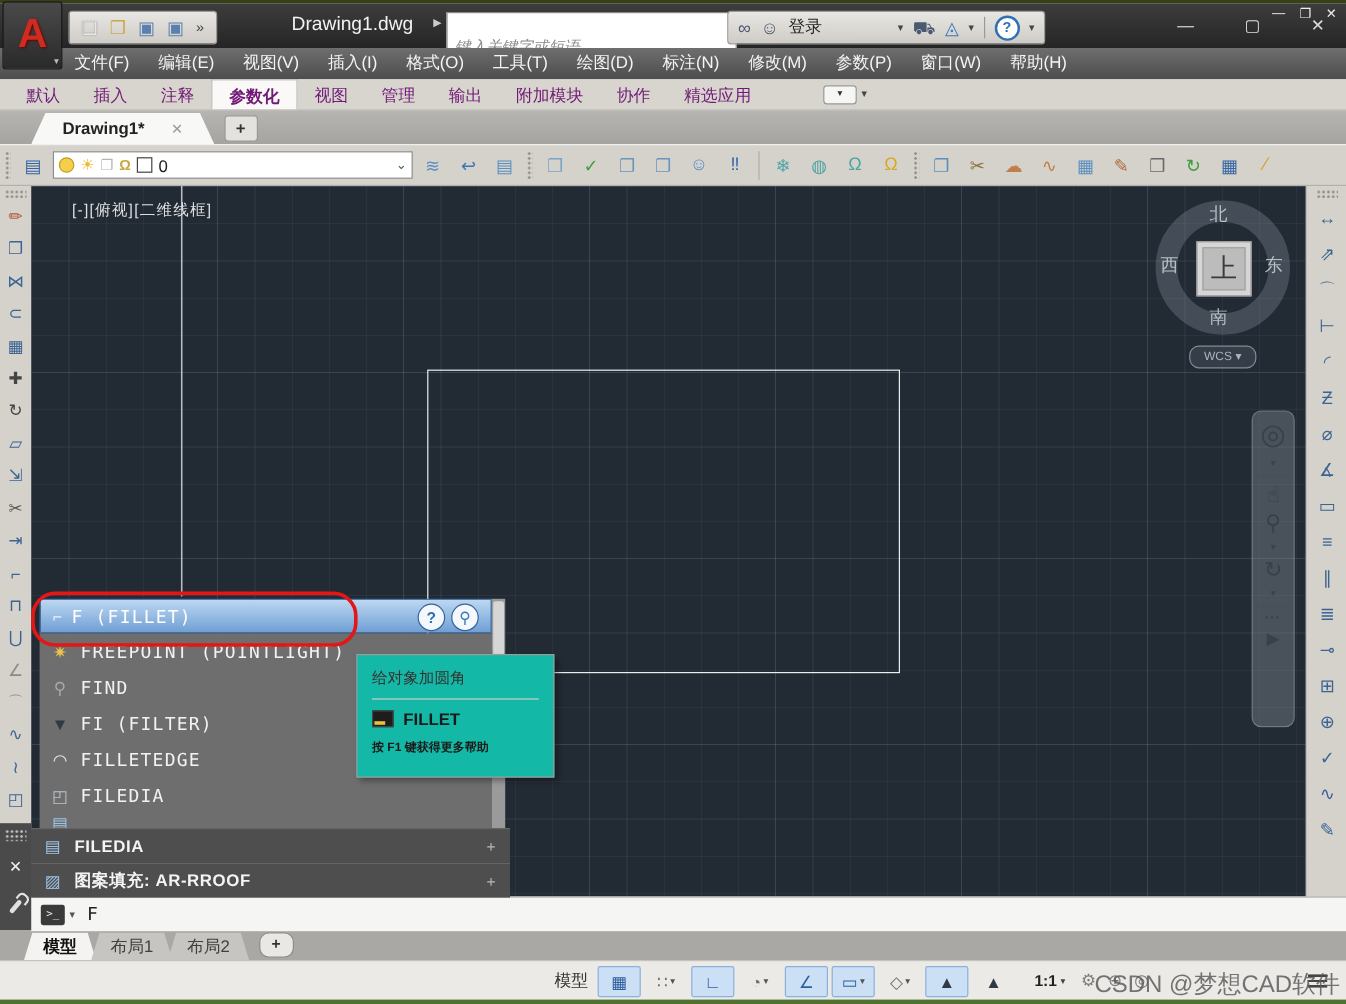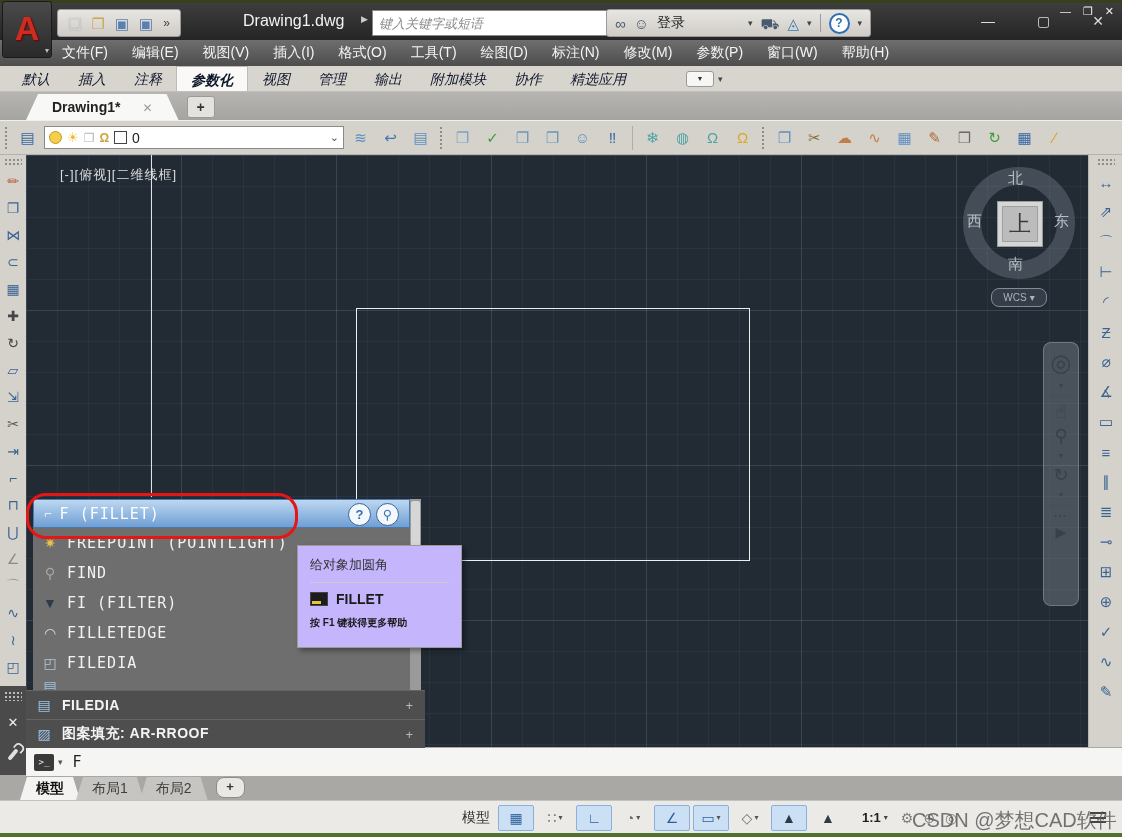--- a/index.html
+++ b/index.html
@@ -14,38 +14,38 @@
   .logo-a{font-size:34px;font-weight:bold;color:#cf2b20;line-height:52px;text-shadow:1px 1px 2px #600;}
   .logo-arr{position:absolute;right:2px;bottom:2px;font-size:8px;color:#bbb;}
   .qat{position:absolute;left:57px;top:6px;height:26px;display:flex;align-items:center;gap:10px;padding:0 10px;background:linear-gradient(#e8e6e2,#cfccc7);border:1px solid #9a9a9a;border-radius:3px;}
   .qat-icon{font-size:15px;color:#4a5a6e;line-height:1;}
   .qat-icon:nth-child(1){color:#e8e8e8;text-shadow:0 0 1px #555;}
   .qat-icon:nth-child(2){color:#c9a84c;}
   .qat-icon:nth-child(3),.qat-icon:nth-child(4){color:#5b7fae;}
   .qat-icon:nth-child(5){color:#444;font-size:12px;}
   .doc-title{position:absolute;left:243px;top:9px;font-size:16px;color:#f2f2f2;}
   .flyout{position:absolute;left:361px;top:11px;font-size:11px;color:#ccc;}
-  .search{position:absolute;left:372px;top:7px;width:228px;height:22px;border:1px solid #888;background:#fff;font-size:13px;padding:1px 6px;}
+  .search{position:absolute;left:372px;top:7px;width:228px;height:22px;border:1px solid #888;background:#fff;font-size:13px;padding:16px 6px;}
   .search::placeholder{font-style:italic;color:#8a8a8a;}
   .tools{position:absolute;left:606px;top:6px;height:26px;display:flex;align-items:center;gap:8px;padding:0 8px;background:linear-gradient(#e8e6e2,#cfccc7);border:1px solid #9a9a9a;border-radius:3px;}
   .t-ico{font-size:15px;color:#4a5a6e;line-height:1;}
   .signin-label{font-size:14px;color:#222;margin-right:55px;}
   .t-arr{font-size:9px;color:#444;}
   .t-sep{width:1px;height:18px;background:#9a9a9a;}
   .help-circle{width:17px;height:17px;border-radius:50%;background:#fff;border:2px solid #2f6fb3;color:#2f6fb3;font-weight:bold;font-size:12px;text-align:center;line-height:17px;}
   .win-controls{position:absolute;right:18px;top:8px;display:flex;gap:42px;}
   .win-controls span{color:#dcdcdc;font-size:14px;line-height:20px;}
   
   .menubar{position:absolute;left:0;top:40px;width:1122px;height:26px;background:linear-gradient(#6e6e6e,#4d4d4d);display:flex;align-items:center;gap:24px;padding-left:62px;box-sizing:border-box;}
   .menubar .mitem{font-size:14px;color:#f4f4f4;}
   .menu-win{position:absolute;right:8px;top:5px;display:flex;gap:12px;}
   .menu-win span{color:#eee;font-size:11px;}
   
   .ribbonrow{position:absolute;left:0;top:66px;width:1122px;height:26px;background:#d8d5cf;border-bottom:1px solid #c2c0bb;display:flex;align-items:stretch;padding-left:8px;box-sizing:border-box;}
-  .ribbon-tab{padding:0 14px;font-size:14px;color:#0f172a;line-height:26px;font-style:italic;}
+  .ribbon-tab{padding:0 14px;font-size:14px;color:#701a75;line-height:26px;}
   .ribbon-tab.active{background:#faf9f8;border:1px solid #bbb;border-bottom:none;font-weight:bold;}
   .ribbon-collapse{margin-left:46px;display:flex;align-items:center;gap:4px;}
   .rc-pill{width:26px;height:14px;background:#f6f6f5;border:1px solid #999;border-radius:3px;font-size:7px;text-align:center;line-height:14px;color:#333;}
   .rc-arr{font-size:9px;color:#444;}
   
   .filetabs{position:absolute;left:0;top:92px;width:1122px;height:28px;background:linear-gradient(#b7b5b1,#a6a4a0);display:flex;align-items:flex-end;padding-left:26px;box-sizing:border-box;}
   .ftab{height:26px;line-height:26px;padding:0 26px;font-size:14px;color:#4a4a4a;background:#c3c1bd;clip-path:polygon(12px 0,calc(100% - 12px) 0,100% 100%,0 100%);margin-right:-6px;min-width:96px;text-align:center;}
   .ftab.active{background:#f8f8f7;color:#222;font-weight:bold;text-align:right;}
   .ft-close{margin-left:22px;color:#9a9a9a;font-weight:normal;font-size:12px;}
   .ft-close:empty{display:none;}
@@ -105,21 +105,21 @@
   .ac-partial{height:12px;display:flex;align-items:flex-start;overflow:hidden;}
   .ac-scroll{position:absolute;left:410px;top:499px;width:11px;height:191px;z-index:41;background:#9a9a9a;}
   .ac-thumb{position:absolute;left:1px;top:2px;width:9px;height:72px;background:#d6d6d6;border-radius:2px;}
   .sys-rows{position:absolute;left:26px;top:690px;width:399px;z-index:40;}
   .sys-row{height:29px;background:#4e4e4e;border-top:1px solid #646464;display:flex;align-items:center;box-sizing:border-box;}
   .sys-row .g{width:20px;text-align:center;margin:0 8px;font-size:14px;color:#9ec3e8;}
   .sys-row .lbl{font-size:14px;font-weight:bold;color:#f4f4f4;letter-spacing:0.5px;flex:1;}
   .sys-row .plus{color:#b8b8b8;font-size:13px;margin-right:12px;}
   .red-oval{position:absolute;left:26px;top:493px;width:266px;height:40px;border:3px solid #e41616;border-radius:20px;z-index:70;pointer-events:none;}
   
-  .tooltip{position:absolute;left:297px;top:545px;width:165px;height:103px;z-index:60;background:#c4b5fd;border:1px solid #9b9b9b;box-shadow:3px 3px 5px rgba(0,0,0,0.35);box-sizing:border-box;padding:10px 12px;}
+  .tooltip{position:absolute;left:297px;top:545px;width:165px;height:103px;z-index:60;background:#14b8a6;border:1px solid #9b9b9b;box-shadow:3px 3px 5px rgba(0,0,0,0.35);box-sizing:border-box;padding:10px 12px;}
   .tt-desc{font-size:13px;color:#333;}
   .tt-div{height:1px;background:#cfcdc9;margin:8px 0;}
   .tt-cmd{display:flex;align-items:center;gap:8px;}
   .tt-cmd-ico{width:16px;height:12px;background:#1d1d1d;border:1px solid #444;position:relative;}
   .tt-cmd-ico::after{content:"";position:absolute;left:1px;bottom:1px;width:9px;height:3px;background:#e8c23a;}
   .tt-cmd-lbl{font-size:14px;font-weight:bold;color:#1a1a1a;}
   .tt-hint{font-size:10px;font-weight:bold;color:#1a1a1a;margin-top:9px;}
   
   .cmd-dock{position:absolute;left:0;top:686px;width:26px;height:89px;background:#4a4a4a;display:flex;flex-direction:column;align-items:center;z-index:45;}
   .dock-grip{width:18px;height:10px;margin-top:5px;background-image:radial-gradient(circle,#bdbdbd 1px,transparent 1.2px);background-size:4px 4px;}

